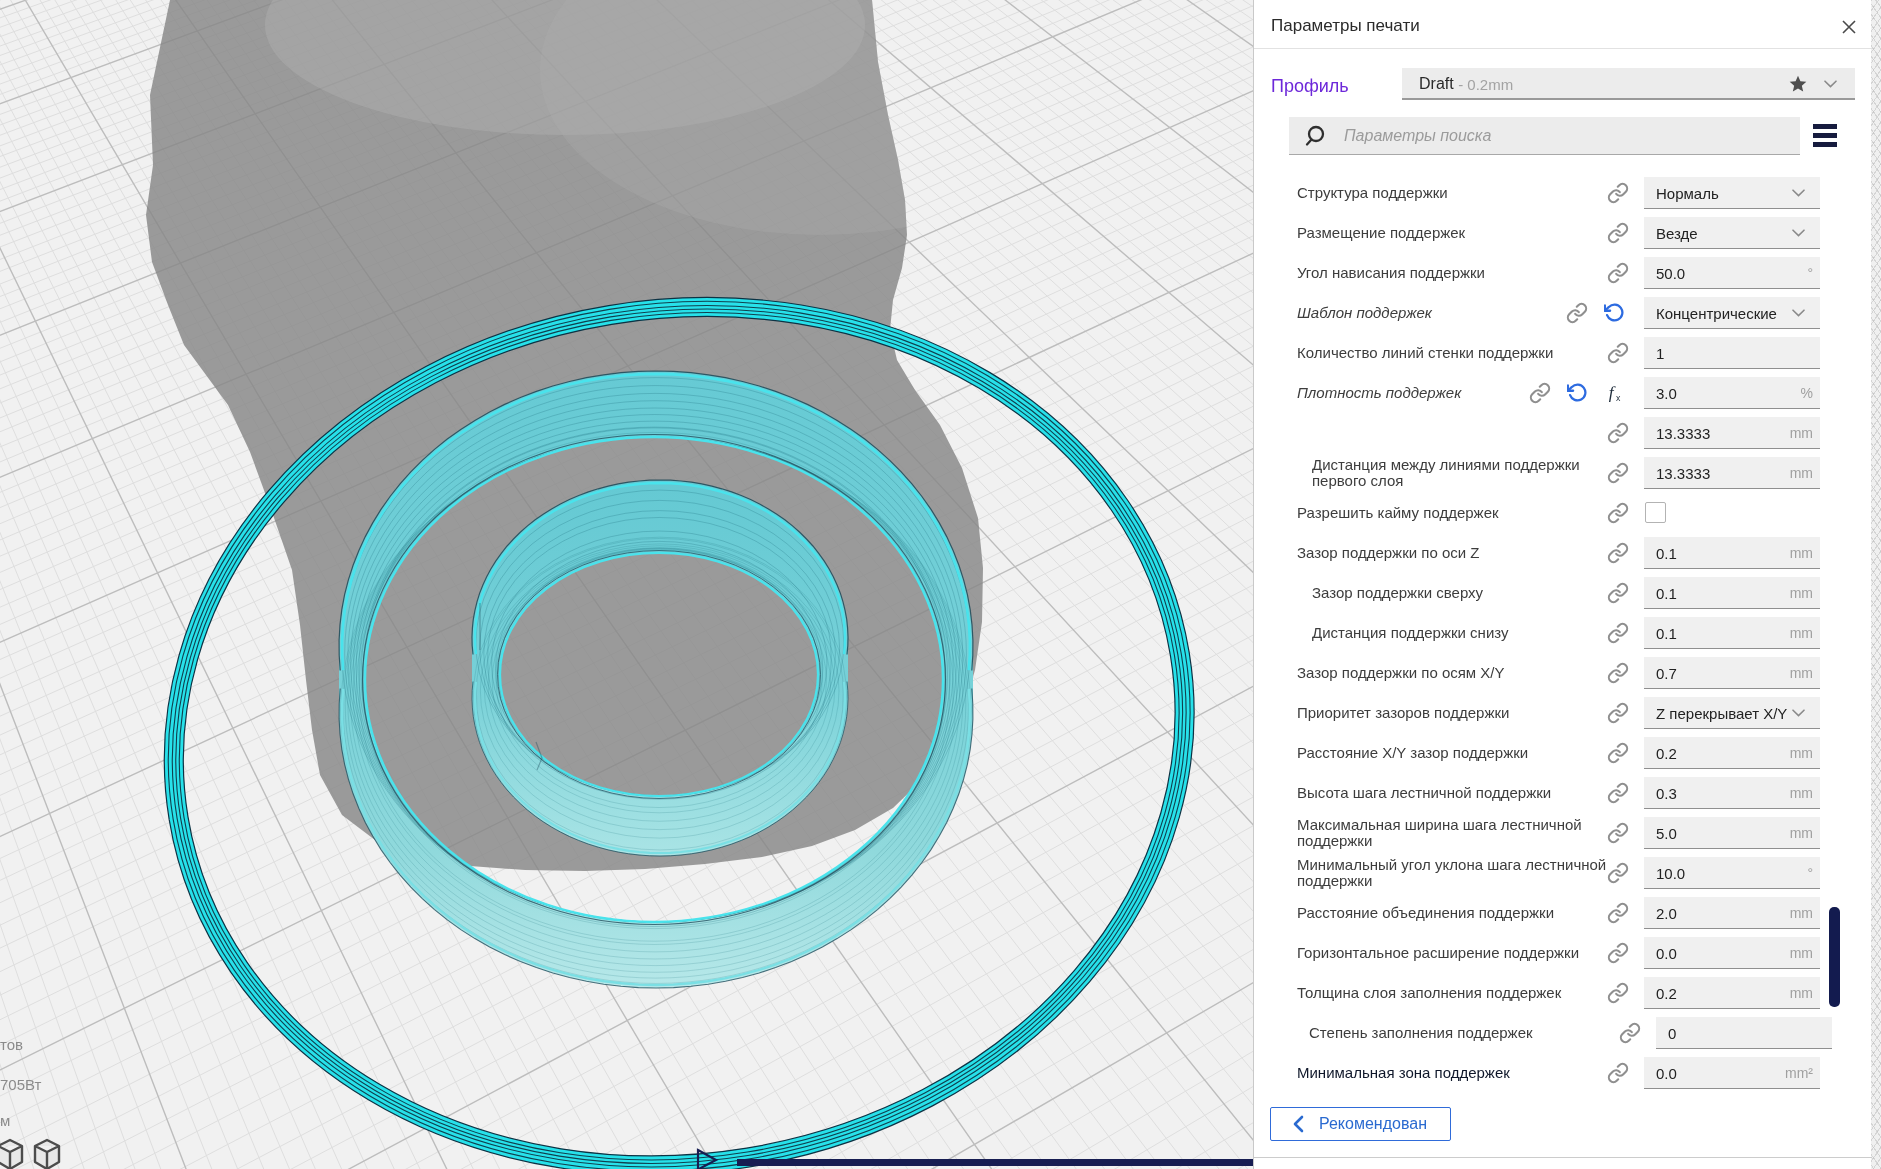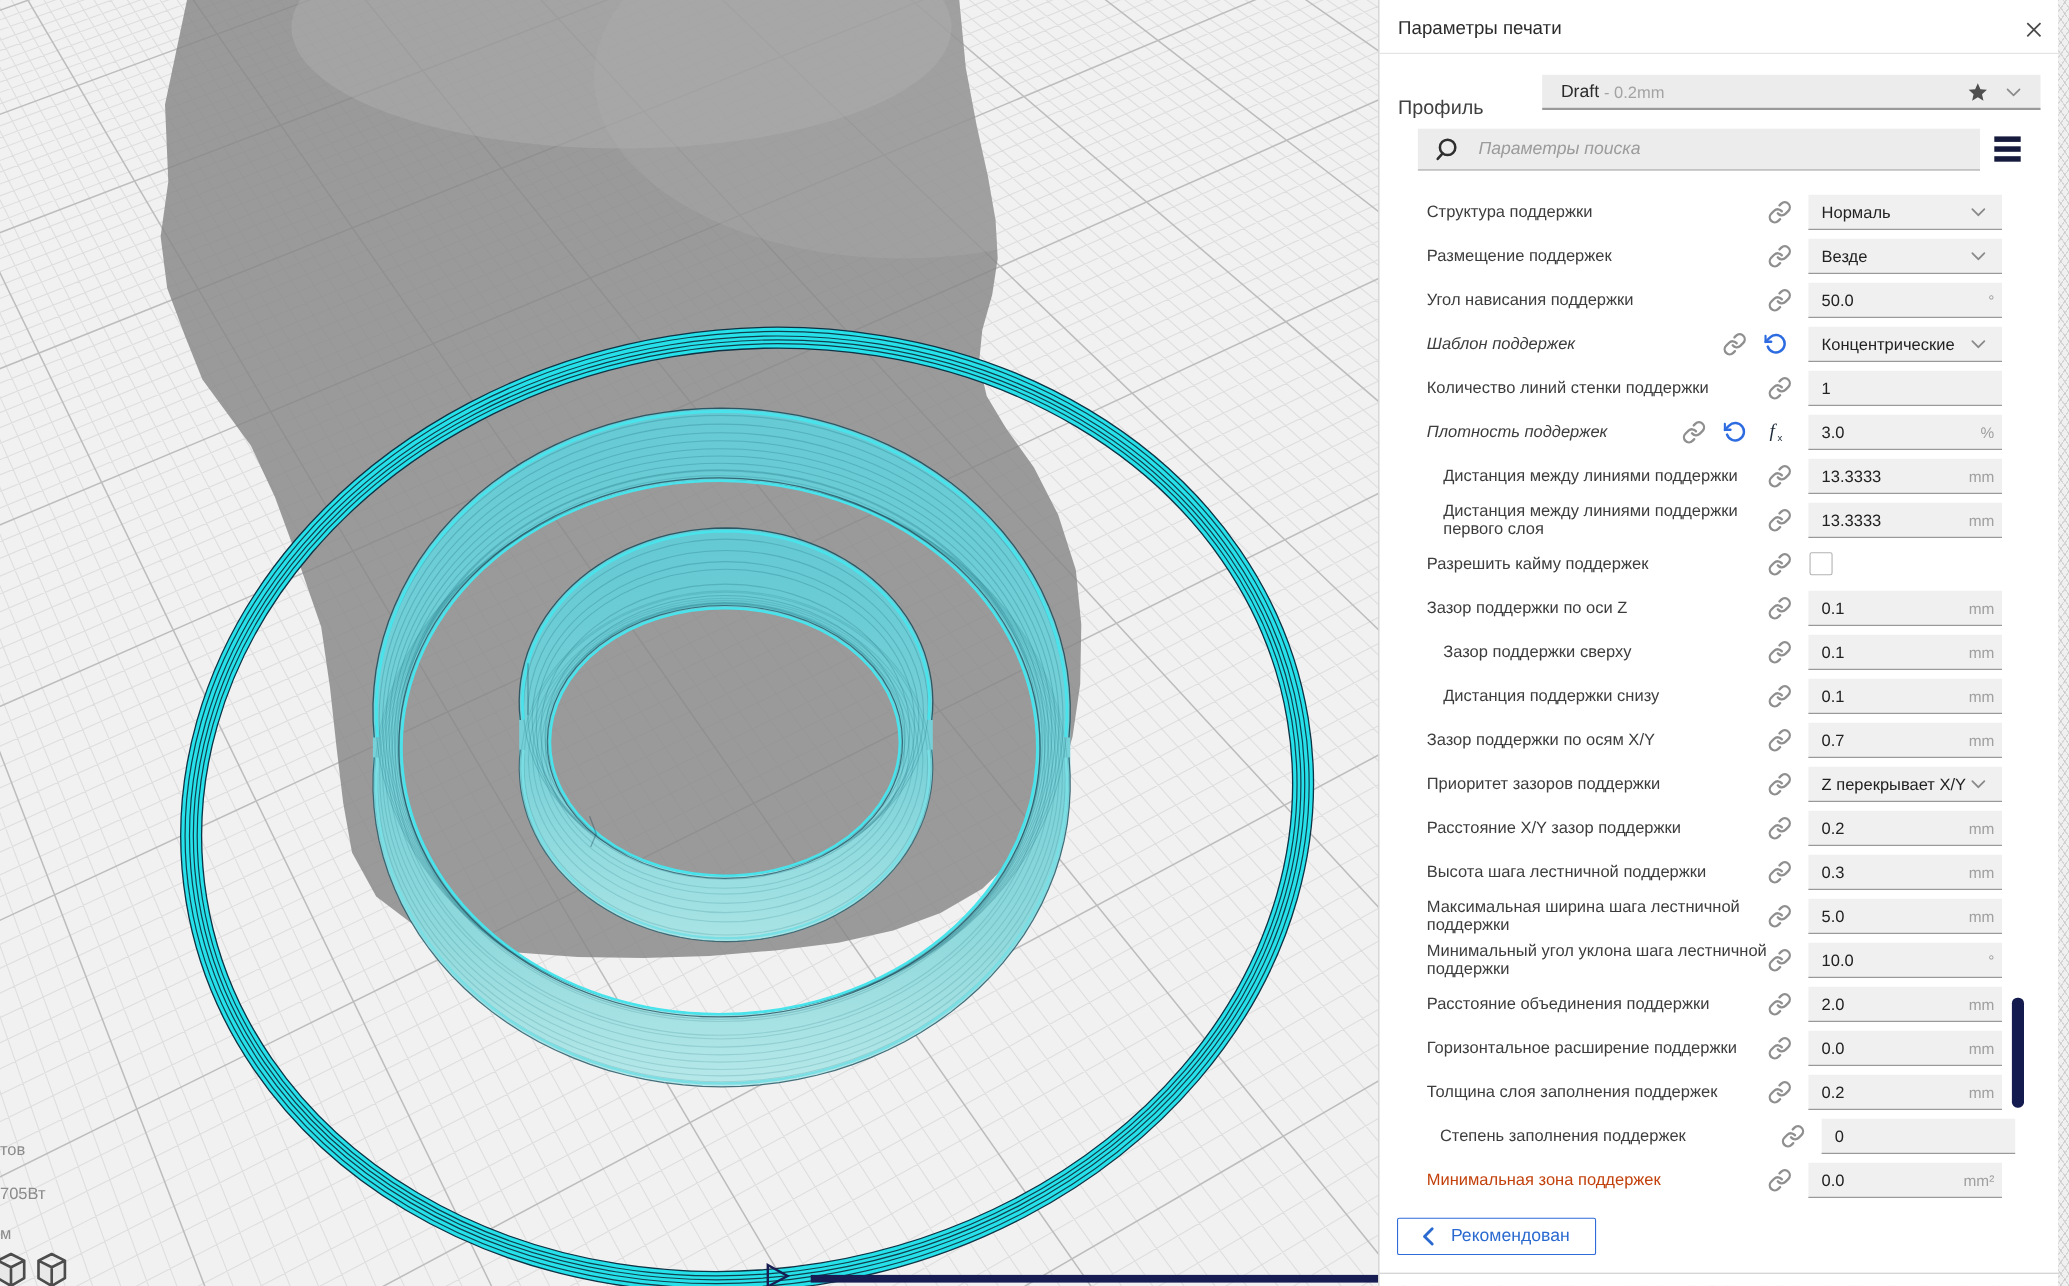--- a/index.html
+++ b/index.html
@@ -110,21 +110,21 @@
 </svg>
 <div style="position:absolute;left:1866px;top:0;width:15px;height:1169px;background:repeating-linear-gradient(55deg,rgba(190,190,190,0.55) 0 1px,transparent 1px 6px),repeating-linear-gradient(-55deg,rgba(190,190,190,0.55) 0 1px,transparent 1px 6px),#f0f0f0"></div>
 <div id="panel" style="position:absolute;left:1253px;top:0;width:618px;height:1169px;background:#fff;border-left:1px solid #c9c9c9;box-sizing:border-box;font-family:'Liberation Sans',sans-serif">
 <div style="position:absolute;left:17px;top:16px;font-size:17px;color:#2b2b2b">Параметры печати</div>
 <div style="position:absolute;left:588px;top:20px">
         <svg width="14" height="14" viewBox="0 0 14 14" stroke="#4a4a4a" stroke-width="1.6">
           <path d="M1 1 L13 13 M13 1 L1 13"></path>
         </svg>
       </div>
 <div style="position:absolute;left:0;top:48px;width:618px;height:1px;background:#e2e2e2"></div>
-<div style="position:absolute;left:17px;top:88px;font-size:18px;color:#404040">Профиль</div>
+<div style="position:absolute;left:17px;top:76px;font-size:18px;color:#6d28d9">Профиль</div>
 <div style="position:absolute;left:148px;top:68px;width:453px;height:32px;background:#ececec;border-bottom:2px solid #999;box-sizing:border-box"></div>
 <div style="position:absolute;left:165px;top:68px;height:32px;display:flex;align-items:center;font-size:16px;color:#2a2a2a">Draft&nbsp;<span style="color:#a3a3a3;font-size:15px"> - 0.2mm</span></div>
 <div style="position:absolute;left:534px;top:74px">
         <svg width="20" height="20" viewBox="0 0 24 24" fill="#4f4f4f">
           <path d="M12 2l2.9 6.6 7.1.6-5.4 4.8 1.6 7-6.2-3.7-6.2 3.7 1.6-7L2 9.2l7.1-.6z"></path>
         </svg>
       </div>
 <div style="position:absolute;left:570px;top:80px">
         <svg width="13" height="8" viewBox="0 0 13 8" fill="none" stroke="#8a8a8a" stroke-width="1.6" stroke-linecap="round">
           <path d="M1 1.2 L6.5 6.6 L12 1.2"></path>
@@ -236,21 +236,20 @@
           <svg width="22" height="22" viewBox="0 0 24 24">
             <text x="4" y="17" font-family="Liberation Serif, serif" font-style="italic" font-size="19" fill="#1d2b3a">f</text>
             <text x="12" y="21" font-family="Liberation Sans, sans-serif" font-size="9.5" fill="#1d2b3a">x</text>
           </svg>
         </div>
         <div style="position:absolute;left:390px;top:4px;width:176px;height:32px;background:#f0f0f0;border-bottom:1px solid #8f8f8f;box-sizing:border-box"></div>
         <div style="position:absolute;left:402px;top:4px;height:32px;display:flex;align-items:center;color:#222;font-size:15px">3.0</div>
         <div style="position:absolute;right:59px;top:4px;height:32px;display:flex;align-items:center;color:#a0a0a0;font-size:14px">%</div>
       </div>
 <div style="position:absolute;left:0;top:413px;width:618px;height:40px">
-        <div style="position:absolute;left:58px;top:0;width:297px;height:40px;display:flex;align-items:center;color:#3d3d3d;font-size:15px;line-height:16.5px">Дистанция между линиями поддержки</div>
         <div style="position:absolute;left:353px;top:50%;margin-top:-11px;width:22px;height:22px">
           <svg width="22" height="22" viewBox="0 0 24 24" fill="none" stroke="#8f8f8f" stroke-width="2.3" stroke-linecap="round" stroke-linejoin="round">
             <path d="M10 13a5 5 0 0 0 7.54.54l3-3a5 5 0 0 0-7.07-7.07l-1.72 1.71"></path>
             <path d="M14 11a5 5 0 0 0-7.54-.54l-3 3a5 5 0 0 0 7.07 7.07l1.71-1.71"></path>
           </svg>
         </div>
         <div style="position:absolute;left:390px;top:4px;width:176px;height:32px;background:#f0f0f0;border-bottom:1px solid #8f8f8f;box-sizing:border-box"></div>
         <div style="position:absolute;left:402px;top:4px;height:32px;display:flex;align-items:center;color:#222;font-size:15px">13.3333</div>
         <div style="position:absolute;right:59px;top:4px;height:32px;display:flex;align-items:center;color:#a0a0a0;font-size:14px">mm</div>
       </div>
@@ -429,21 +428,21 @@
         <div style="position:absolute;left:353px;top:50%;margin-top:-11px;width:22px;height:22px">
           <svg width="22" height="22" viewBox="0 0 24 24" fill="none" stroke="#8f8f8f" stroke-width="2.3" stroke-linecap="round" stroke-linejoin="round">
             <path d="M10 13a5 5 0 0 0 7.54.54l3-3a5 5 0 0 0-7.07-7.07l-1.72 1.71"></path>
             <path d="M14 11a5 5 0 0 0-7.54-.54l-3 3a5 5 0 0 0 7.07 7.07l1.71-1.71"></path>
           </svg>
         </div>
         <div style="position:absolute;left:390px;top:4px;width:176px;height:32px;background:#f0f0f0;border-bottom:1px solid #8f8f8f;box-sizing:border-box"></div>
         <div style="position:absolute;left:402px;top:4px;height:32px;display:flex;align-items:center;color:#222;font-size:15px">0</div>
       </div>
 <div style="position:absolute;left:0;top:1053px;width:618px;height:40px">
-        <div style="position:absolute;left:43px;top:0;width:312px;height:40px;display:flex;align-items:center;color:#c2410c;font-size:15px;line-height:16.5px">Минимальная зона поддержек</div>
+        <div style="position:absolute;left:43px;top:0;width:312px;height:40px;display:flex;align-items:center;color:#0f172a;font-size:15px;line-height:16.5px">Минимальная зона поддержек</div>
         <div style="position:absolute;left:353px;top:50%;margin-top:-11px;width:22px;height:22px">
           <svg width="22" height="22" viewBox="0 0 24 24" fill="none" stroke="#8f8f8f" stroke-width="2.3" stroke-linecap="round" stroke-linejoin="round">
             <path d="M10 13a5 5 0 0 0 7.54.54l3-3a5 5 0 0 0-7.07-7.07l-1.72 1.71"></path>
             <path d="M14 11a5 5 0 0 0-7.54-.54l-3 3a5 5 0 0 0 7.07 7.07l1.71-1.71"></path>
           </svg>
         </div>
         <div style="position:absolute;left:390px;top:4px;width:176px;height:32px;background:#f0f0f0;border-bottom:1px solid #8f8f8f;box-sizing:border-box"></div>
         <div style="position:absolute;left:402px;top:4px;height:32px;display:flex;align-items:center;color:#222;font-size:15px">0.0</div>
         <div style="position:absolute;right:59px;top:4px;height:32px;display:flex;align-items:center;color:#a0a0a0;font-size:14px">mm²</div>
       </div>

